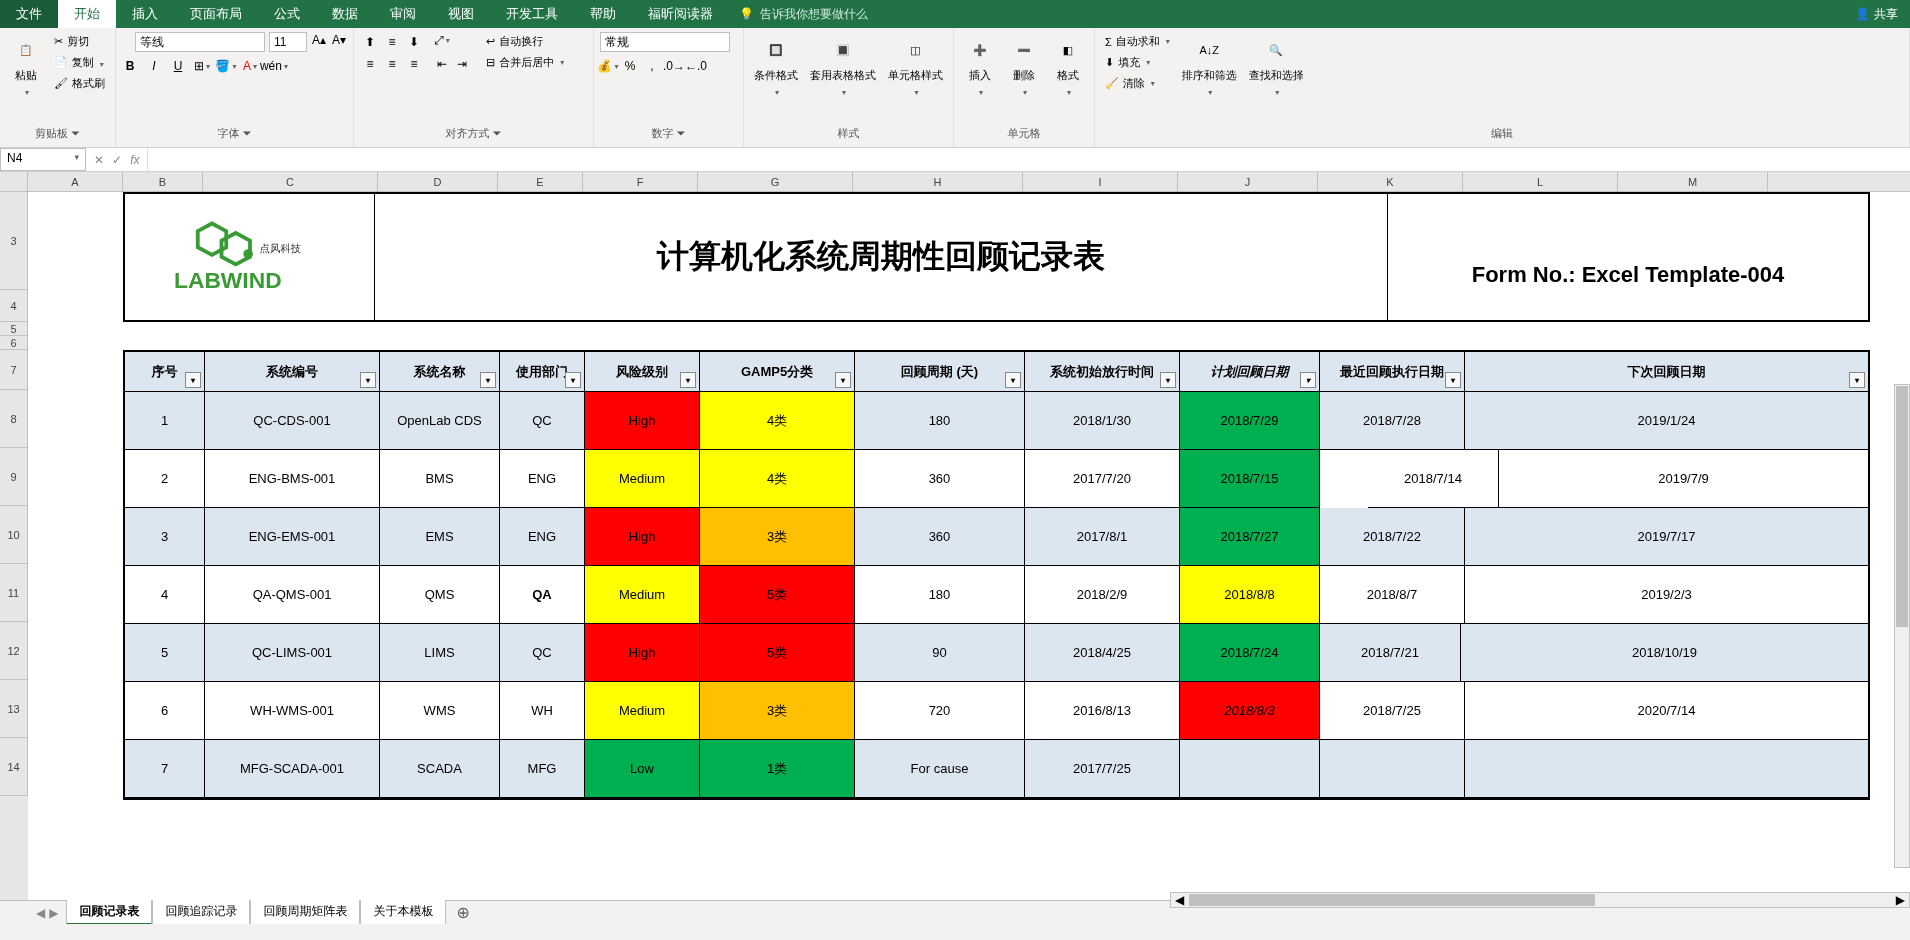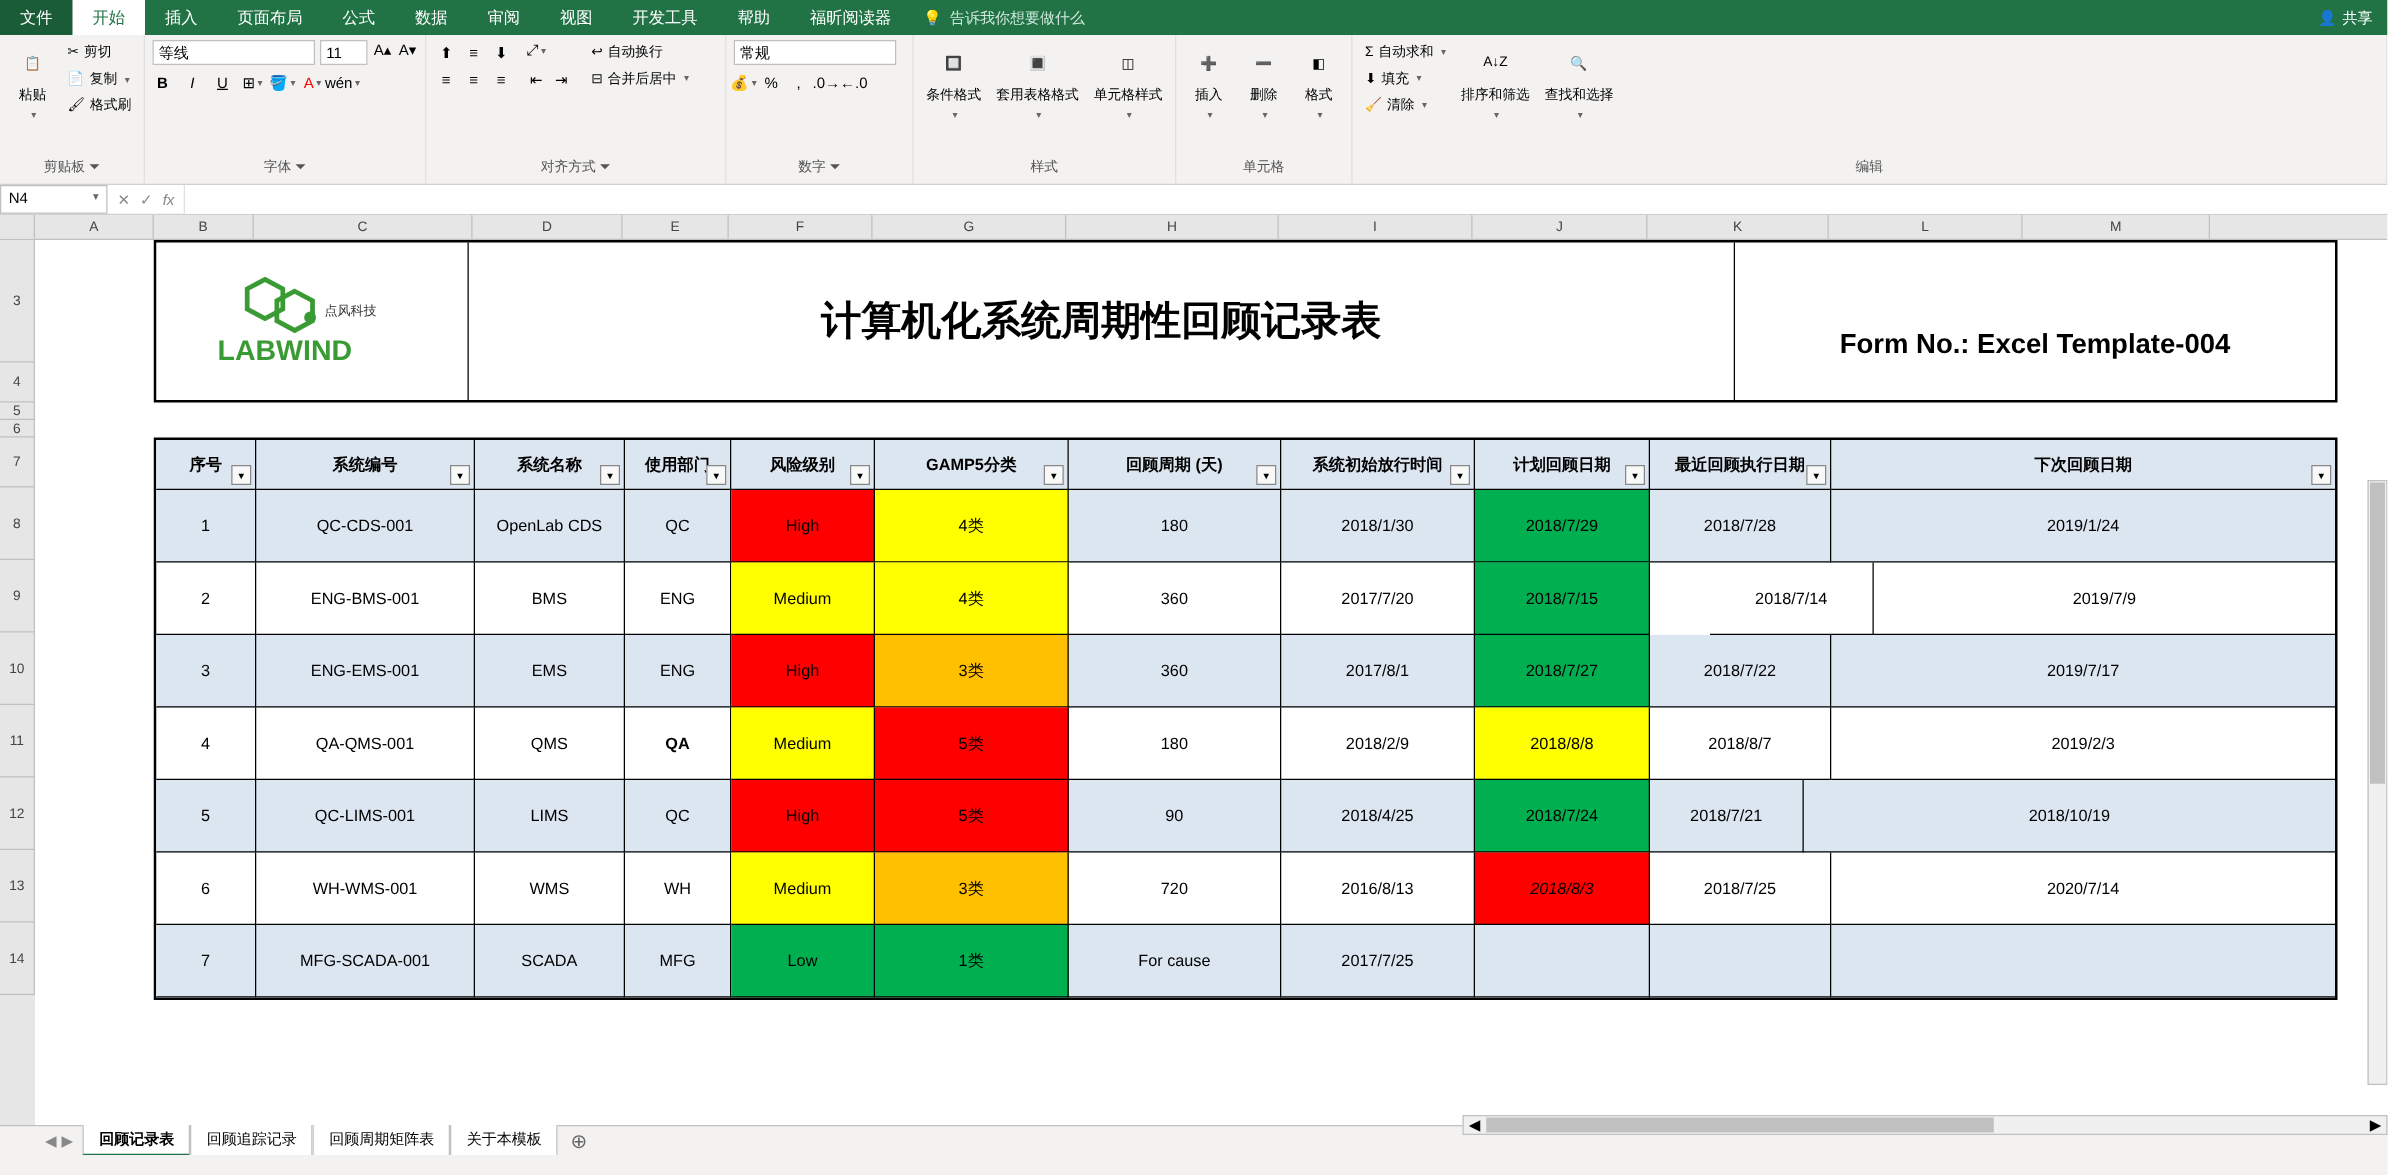--- a/index.html
+++ b/index.html
@@ -139,21 +139,21 @@
             <span>格式刷</span>
           </div>
       </div>
     </div>
     <div class="ribbon-group-label"><span>剪贴板</span> ⏷</div>
   </div>
 
   <div class="ribbon-group" style="min-width:210px">
     <div class="ribbon-group-content" style="flex-direction:column;gap:6px">
       <div style="display:flex;gap:4px">
-        <input class="font-select" style="width: 130px;" value="等线">
+        <input class="font-select" style="width: 130px; margin-left: 13px;" value="等线">
         <input class="font-select" style="width: 38px;" value="11">
         <span class="icon-sm">A▴</span>
         <span class="icon-sm">A▾</span>
       </div>
       <div style="display:flex;gap:8px">
         <span class="icon-sm">
             <b>B</b>
           </span>
         <span class="icon-sm">
             <i>I</i>
@@ -353,21 +353,21 @@
     <div class="data-table" id="data-table">
         <div class="data-row header">
           <div class="data-cell" style="width: 80px;">序号<div class="filter-btn">▾</div></div>
           <div class="data-cell" style="width: 175px;">系统编号<div class="filter-btn">▾</div></div>
           <div class="data-cell" style="width: 120px;">系统名称<div class="filter-btn">▾</div></div>
           <div class="data-cell" style="width: 85px;">使用部门<div class="filter-btn">▾</div></div>
           <div class="data-cell" style="width: 115px;">风险级别<div class="filter-btn">▾</div></div>
           <div class="data-cell" style="width: 155px;">GAMP5分类<div class="filter-btn">▾</div></div>
           <div class="data-cell" style="width: 170px;">回顾周期 (天)<div class="filter-btn">▾</div></div>
           <div class="data-cell" style="width: 155px;">系统初始放行时间<div class="filter-btn">▾</div></div>
-          <div class="data-cell" style="width: 140px;">计划回顾日期<div class="filter-btn">▾</div></div>
+          <div class="data-cell" style="width: 140px; font-style: italic;">计划回顾日期<div class="filter-btn">▾</div></div>
           <div class="data-cell" style="width: 145px;">最近回顾执行日期<div class="filter-btn">▾</div></div>
           <div class="data-cell" style="width: 155px; flex: 1 1 0%;">下次回顾日期<div class="filter-btn">▾</div></div>
         </div>
         <div class="data-row alt">
           <div class="data-cell" style="width: 80px;">1</div>
           <div class="data-cell" style="width: 175px;">QC-CDS-001</div>
           <div class="data-cell" style="width: 120px;">OpenLab CDS</div>
           <div class="data-cell" style="width: 85px;">QC</div>
           <div class="data-cell risk-high" style="width: 115px;">High</div>
           <div class="data-cell gamp-4" style="width: 155px;">4类</div>
@@ -419,21 +419,21 @@
         <div class="data-row alt">
           <div class="data-cell" style="width: 80px;">5</div>
           <div class="data-cell" style="width: 175px;">QC-LIMS-001</div>
           <div class="data-cell" style="width: 120px;">LIMS</div>
           <div class="data-cell" style="width: 85px;">QC</div>
           <div class="data-cell risk-high" style="width: 115px;">High</div>
           <div class="data-cell gamp-5" style="width: 155px;">5类</div>
           <div class="data-cell" style="width: 170px;">90</div>
           <div class="data-cell" style="width: 155px;">2018/4/25</div>
           <div class="data-cell plan-green" style="width: 140px;">2018/7/24</div>
-          <div class="data-cell" style="width: 123px;">2018/7/21</div>
+          <div class="data-cell" style="width: 141px;">2018/7/21</div>
           <div class="data-cell" style="width: 155px; flex: 1 1 0%;">2018/10/19</div>
         </div>
         <div class="data-row">
           <div class="data-cell" style="width: 80px;">6</div>
           <div class="data-cell" style="width: 175px;">WH-WMS-001</div>
           <div class="data-cell" style="width: 120px;">WMS</div>
           <div class="data-cell" style="width: 85px;">WH</div>
           <div class="data-cell risk-medium" style="width: 115px;">Medium</div>
           <div class="data-cell gamp-3" style="width: 155px;">3类</div>
           <div class="data-cell" style="width: 170px;">720</div>

